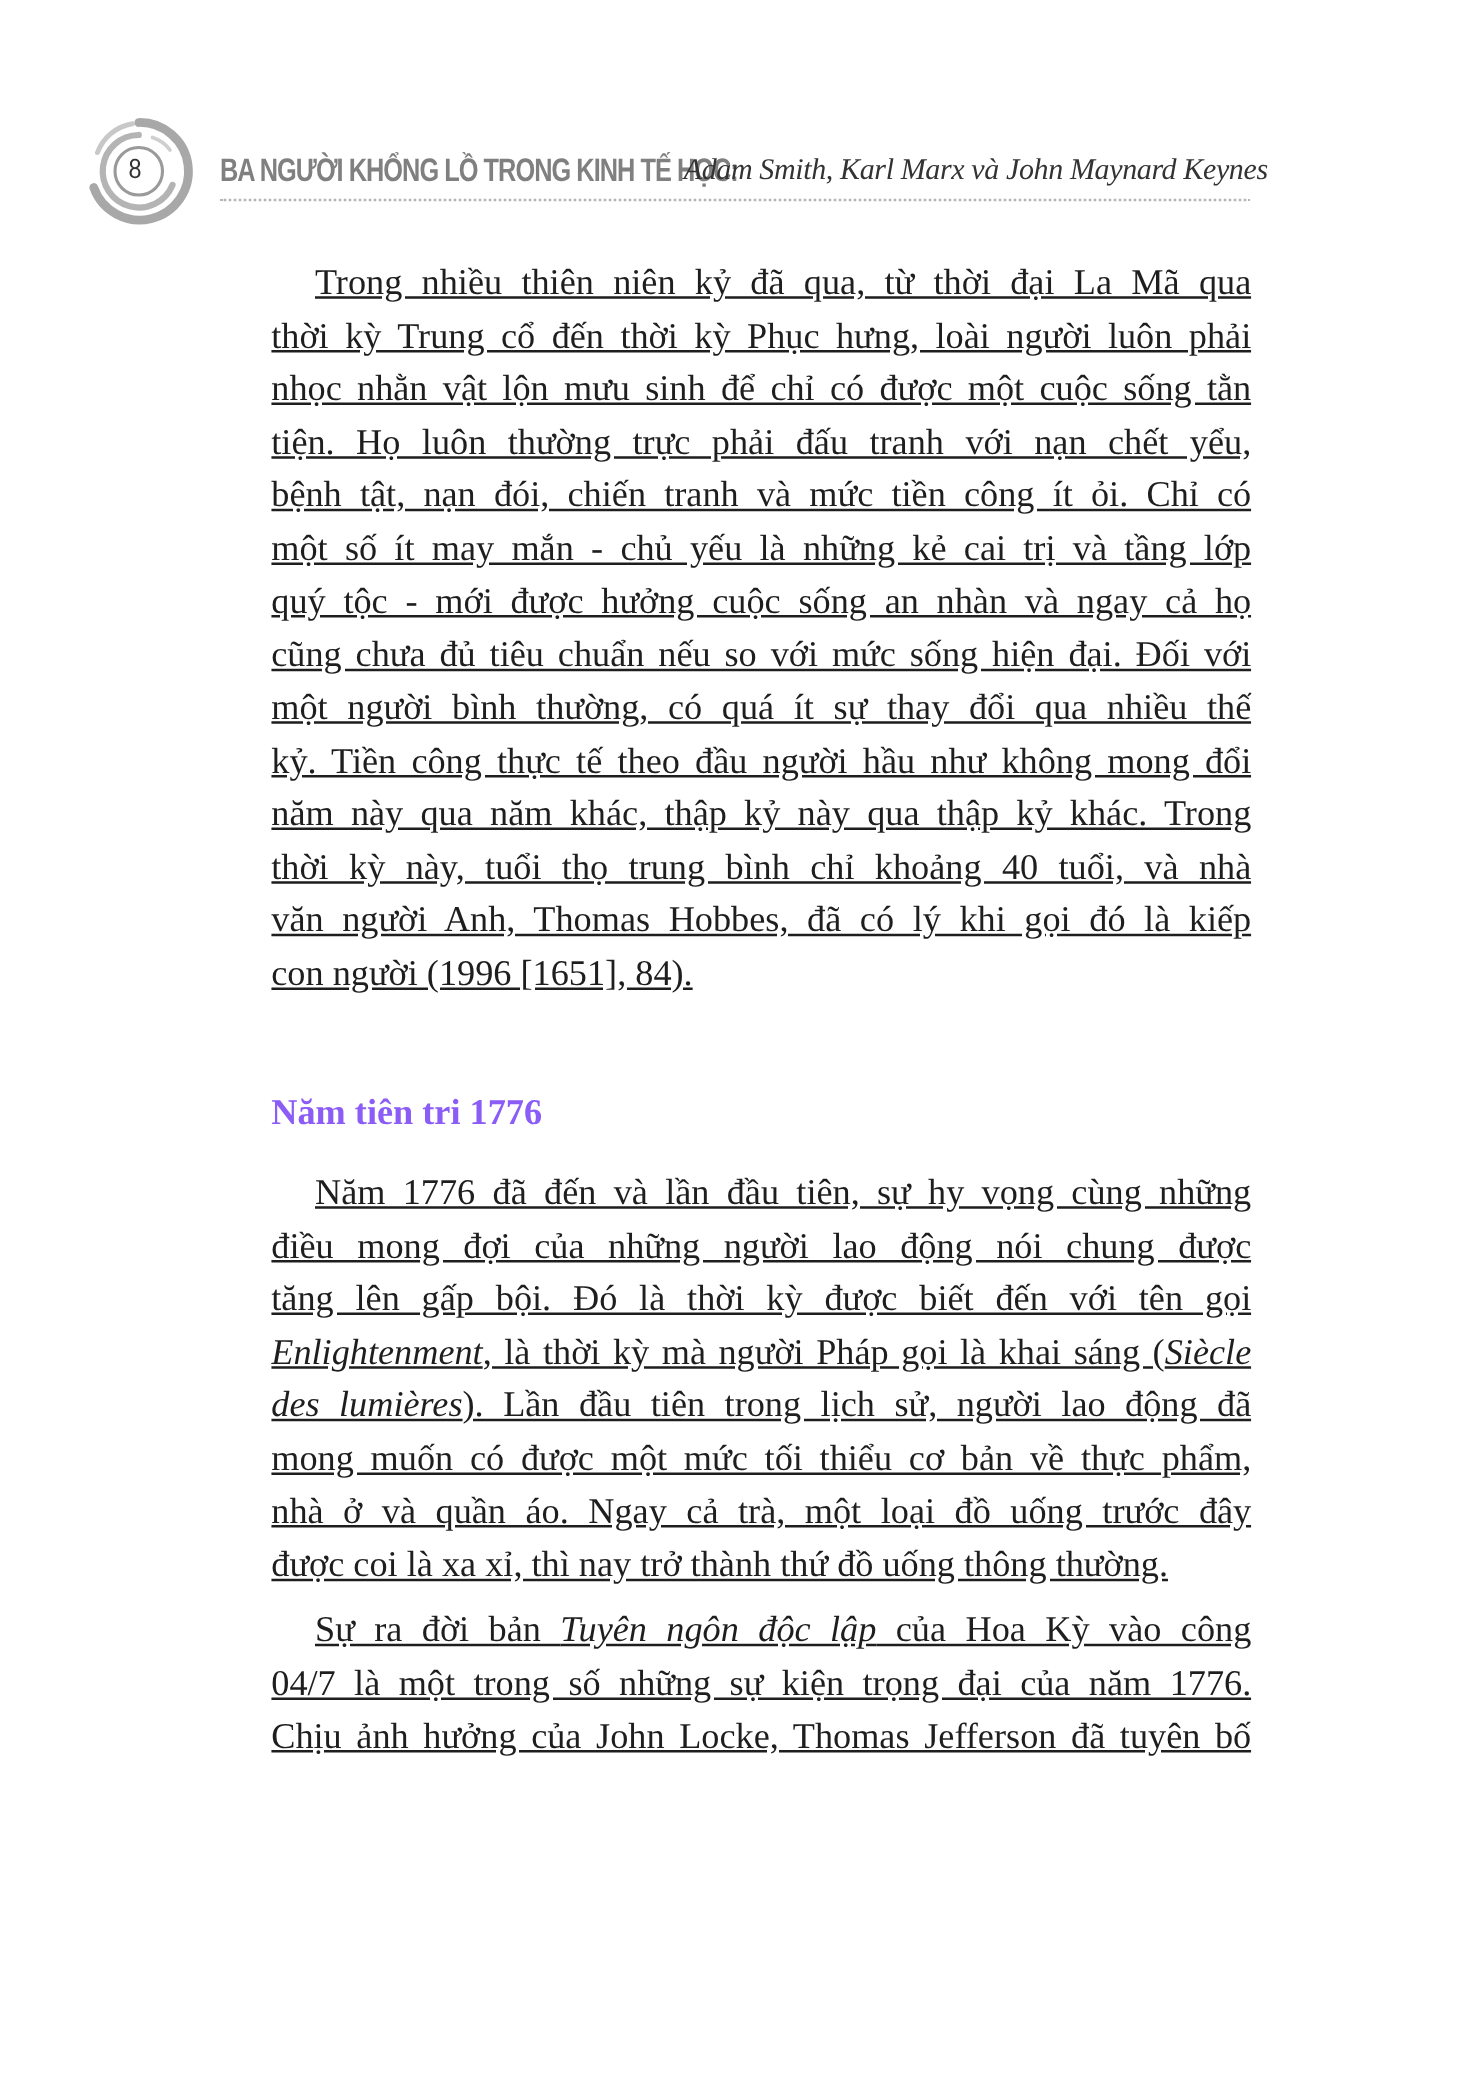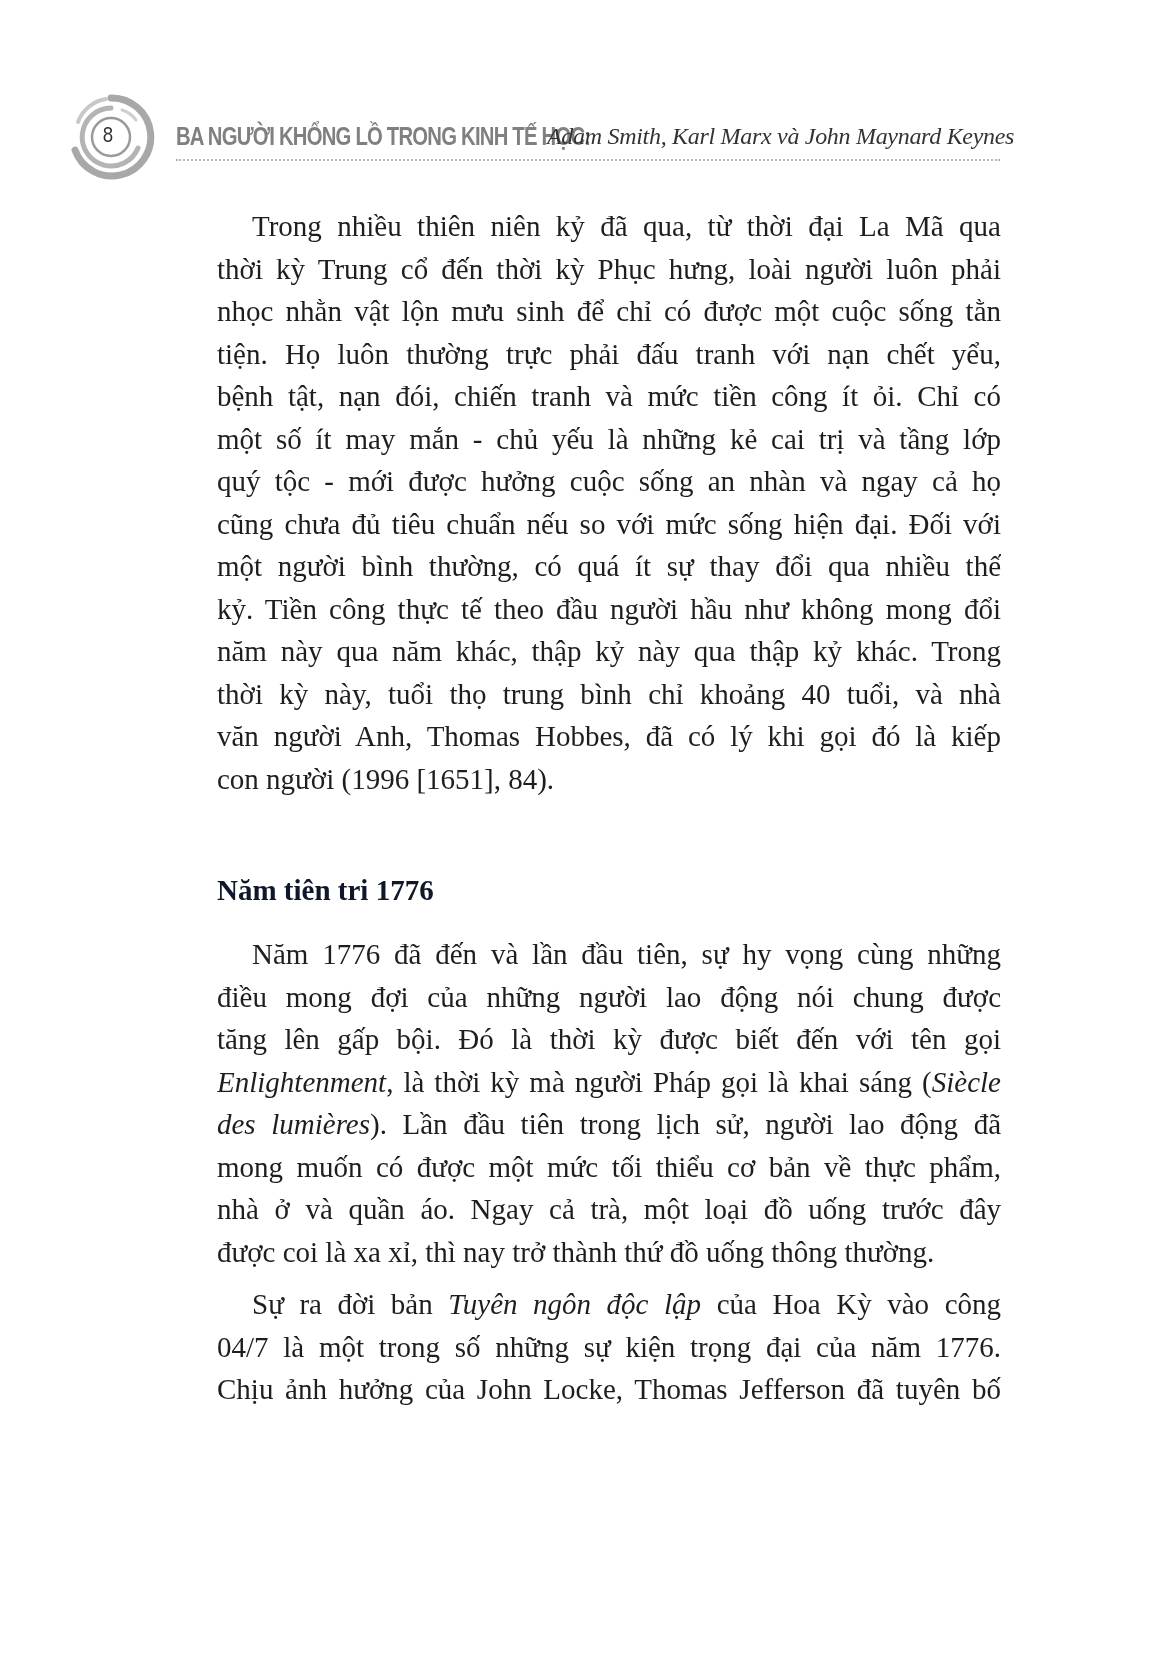--- a/index.html
+++ b/index.html
@@ -26,34 +26,34 @@
       font-family: "Liberation Serif", serif; font-style: italic; color: #333;
       font-size: 24px; position: absolute; left: 371px; top: 0; letter-spacing: -0.3px;
     }
     .header-rule {
       position: absolute; left: 176px; top: 159px; width: 824px; height: 0;
       border-top: 2px dotted #b5b5b5;
     }
 
     .body-text {
       position: absolute; left: 217px; width: 784px;
-      font-family: "Liberation Serif", serif; font-size: 29px; color: #1e1e1e;
+      font-family: "Liberation Serif", serif; font-size: 29px; color: #1e1e1e; text-decoration: underline;
     }
     .line {
       height: 42.5px; line-height: 42.5px; white-space: nowrap;
       text-align: justify; text-align-last: justify;
       overflow: hidden;
     }
     .line.last { text-align-last: left; }
     .p1 { top: 205px; }
     .p2 { top: 933px; }
     .p3 { top: 1283px; }
     .heading {
       position: absolute; left: 217px; top: 868px;
-      font-family: "Liberation Serif", serif; font-weight: bold; font-size: 29px; color: #0f172a;
+      font-family: "Liberation Serif", serif; font-weight: bold; font-size: 29px; color: #8b5cf6;
       line-height: 44px;
       text-align: center;
     }
     em { font-style: italic; }
   </style>
 </head>
 <body>
 
 <div class="header">
   <div class="page-badge">

